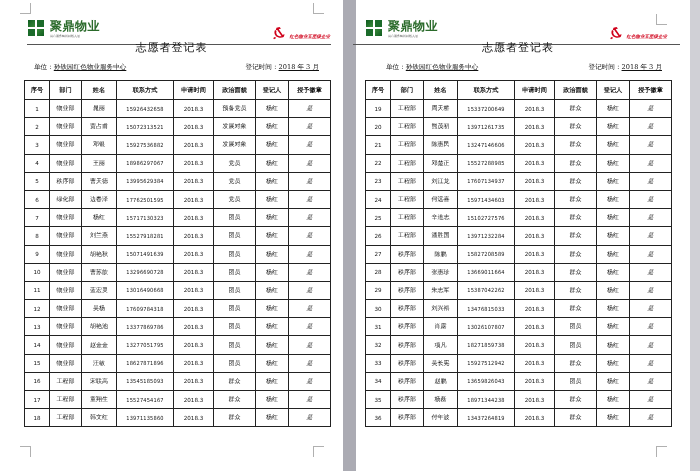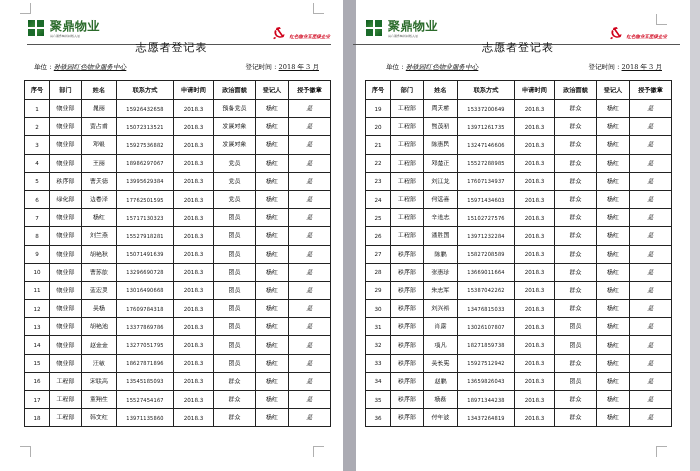--- a/index.html
+++ b/index.html
@@ -31,21 +31,21 @@
   .logo-name { font-size:12px; color:#2a6a2a; font-weight:bold; font-family:"DejaVu Sans", sans-serif; letter-spacing:0.5px; }
   .logo-sub { font-size:3px; color:#555; margin-top:3px; font-family:"DejaVu Sans", sans-serif; }
   .emblem { position:absolute; right:1px; top:6px; display:flex; align-items:flex-end; }
   .emblem-icon { width:15px; height:14px; }
   .emblem-text { font-size:4.5px; color:#d0021b; font-weight:bold; margin-left:3px; margin-bottom:1px; font-style:italic; }
 
   .title { position:absolute; left:0; right:0; top:40px; text-align:center; font-size:11px; letter-spacing:1px; color:#111; }
   .meta { position:absolute; top:63px; font-size:6.6px; color:#111; }
   .meta-unit { left:34px; }
   .meta-date { right:24px; }
-  .ul { text-decoration:underline; font-style:italic; }
+  .ul { text-decoration:underline; }
 
   table.reg {
     position:absolute; top:80px; border-collapse:collapse; table-layout:fixed;
     font-size:6px; color:#111;
   }
   #page-left table.reg { left:24px; width:292px; }
   #page-right table.reg { left:9px; width:306px; }
   table.reg th, table.reg td {
     border:1px solid #222; text-align:center; padding:0; height:17.2px; overflow:hidden; white-space:nowrap;
   }

